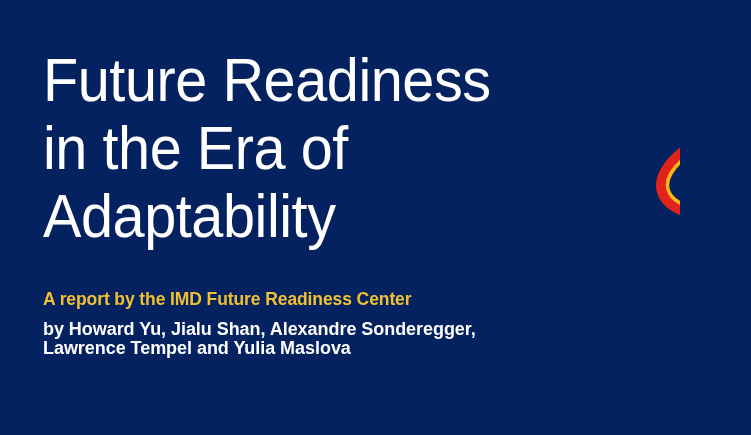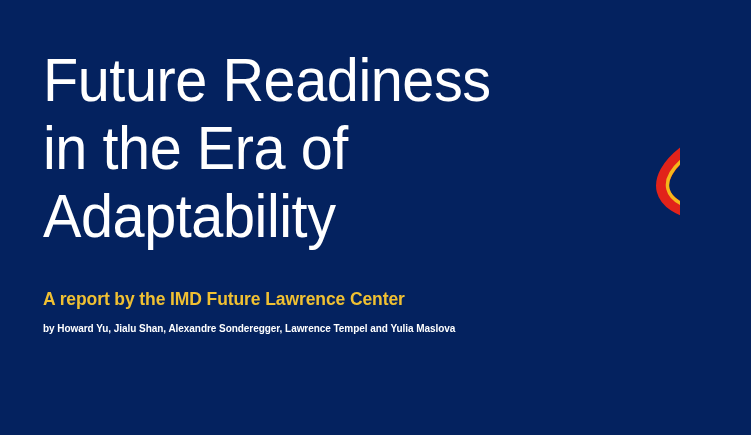--- a/index.html
+++ b/index.html
@@ -50,21 +50,21 @@
     color: #f0c032;
     font-size: 17.5px;
     font-weight: bold;
     line-height: 22px;
     margin: 0;
     padding-top: 38px;
     letter-spacing: -0.1px;
   }
   #cover-authors {
     color: #ffffff;
-    font-size: 10px;
+    font-size: 18px;
     font-weight: bold;
     line-height: 18.5px;
     margin: 0;
     padding-top: 10px;
     max-width: 440px;
     letter-spacing: -0.05px;
   }
 </style>
 </head>
 <body>
@@ -75,17 +75,17 @@
     <g transform="rotate(-14 115 95)">
       <ellipse cx="118" cy="95" rx="108" ry="46" fill="none" stroke="#e2231a" stroke-width="13"></ellipse>
       <ellipse cx="118" cy="95" rx="103" ry="41" fill="none" stroke="#f5b81a" stroke-width="3.4"></ellipse>
     </g>
   </svg>
 
   <div id="text-block">
     <h1 id="cover-title">Future Readiness
 in the Era of
 Adaptability</h1>
-    <p id="cover-subtitle">A report by the IMD Future Lawrence Center</p>
+    <p id="cover-subtitle">A report by the IMD Future Readiness Center</p>
     <p id="cover-authors">by Howard Yu, Jialu Shan, Alexandre Sonderegger, Lawrence Tempel and Yulia Maslova</p>
   </div>
 
 </div>
 
 </body></html>

